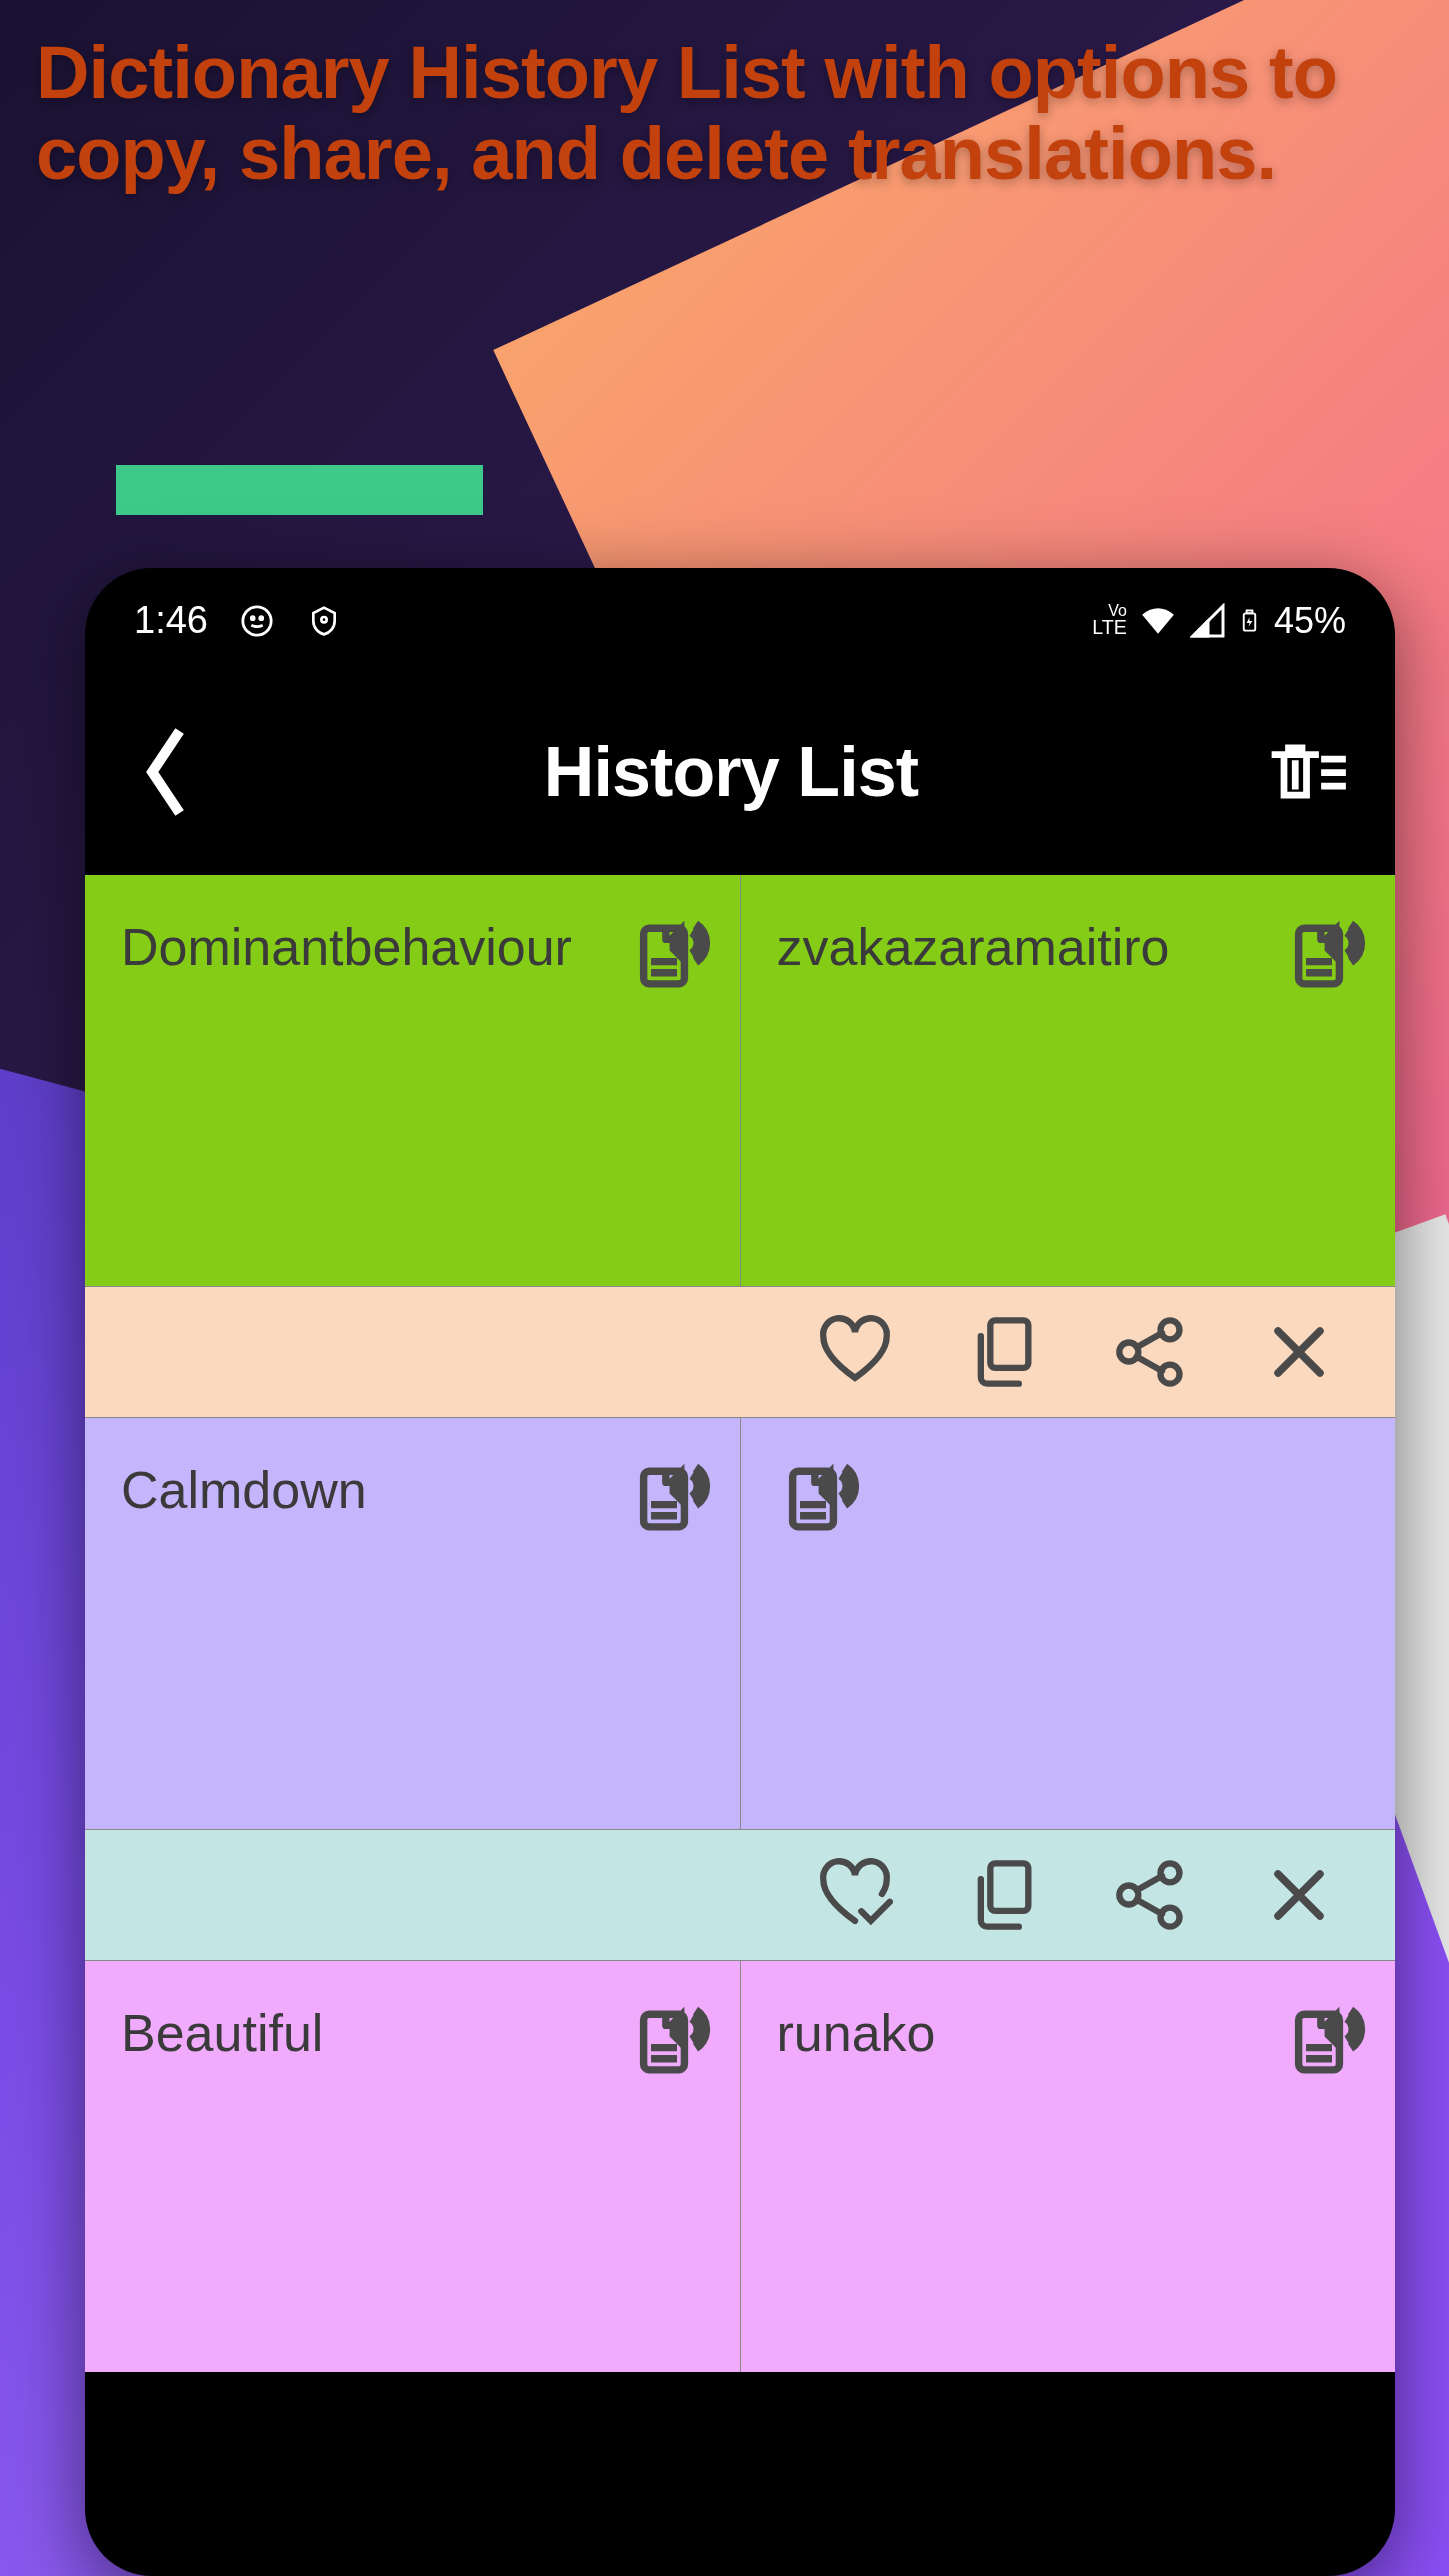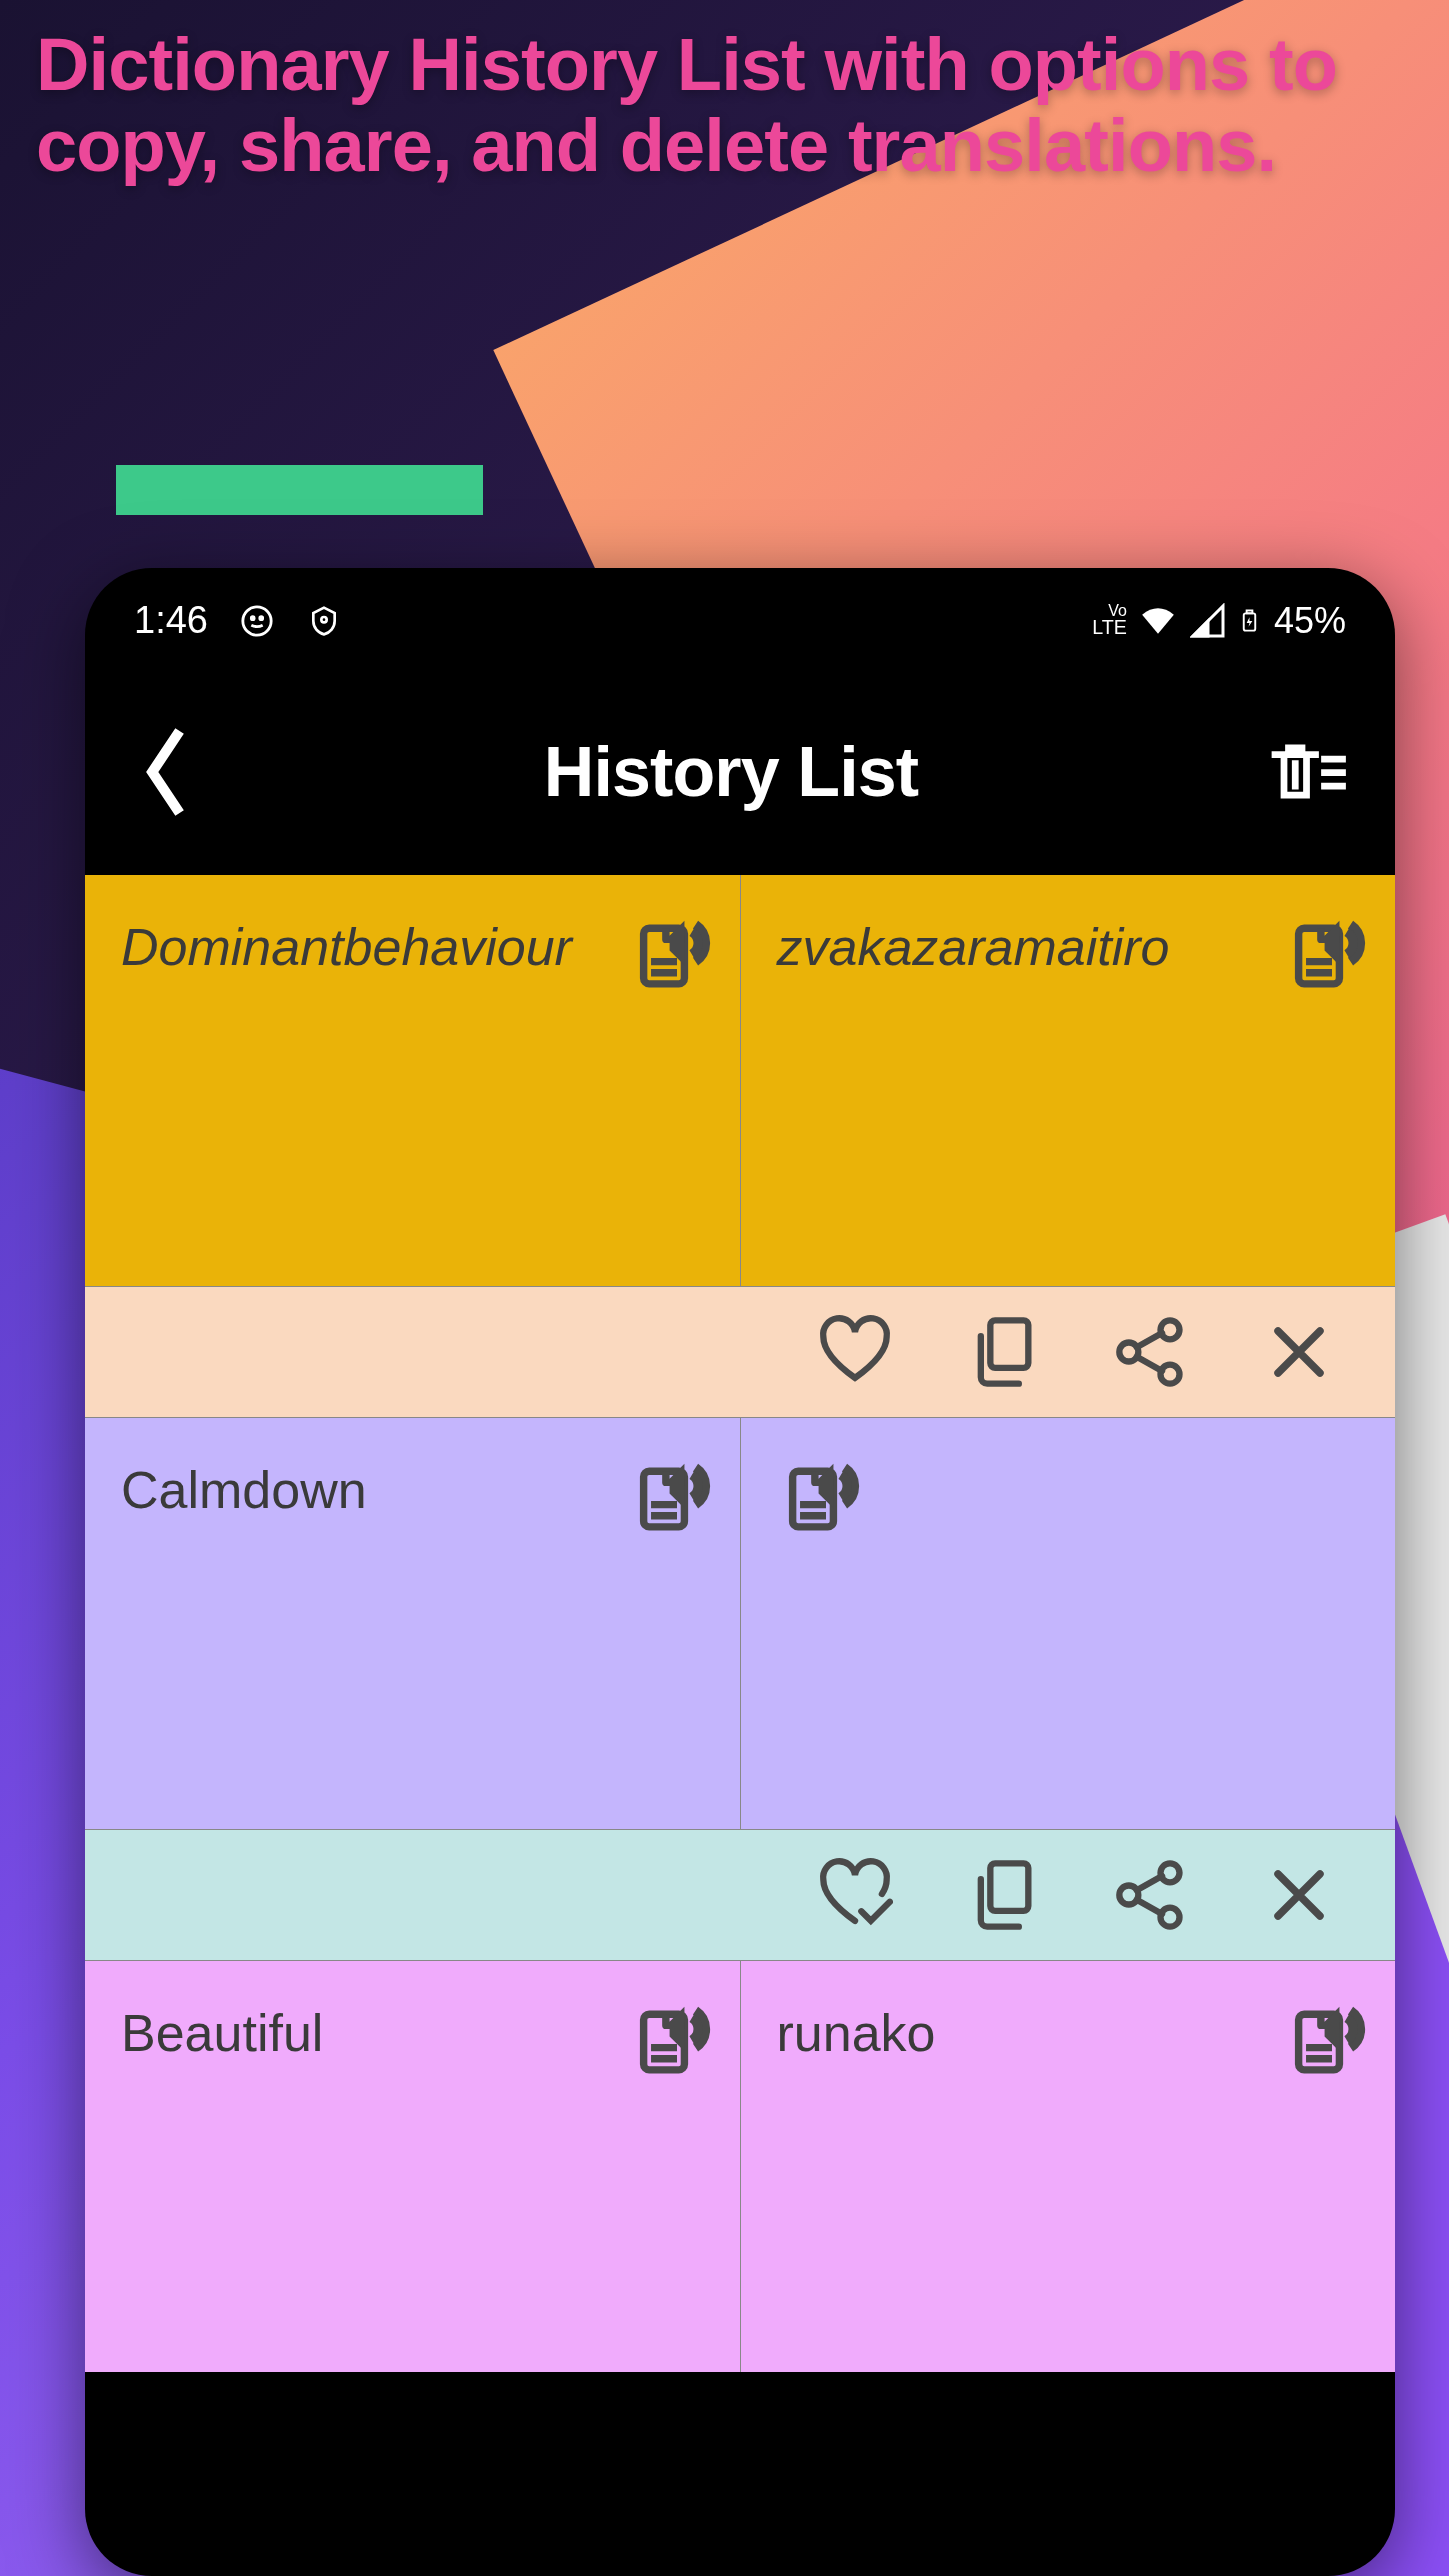--- a/index.html
+++ b/index.html
@@ -53,24 +53,24 @@
   position: absolute;
   bottom: -89px;
   right: -89px;
   width: 626px;
   height: 805px;
   background: #8b4ff5;
   transform: rotate(-20deg);
 }
 .promo-text {
   position: absolute;
-  top: 24px;
+  top: 32px;
   left: 36px;
   right: 36px;
-  color: #ec4899;
+  color: #c2410c;
   font-size: 74px;
   font-weight: 800;
   line-height: 1.1;
   letter-spacing: -0.9px;
   text-shadow: 0 2.7px 10.7px rgba(0,0,0,0.3);
 }
 .green-bar {
   position: absolute;
   top: 465px;
   left: 116px;
@@ -158,21 +158,21 @@
   justify-content: flex-end;
   align-items: center;
   gap: 72px;
   padding: 27px 58px 27px 27px;
   border-top: 1.8px solid #888;
 }
 .action-icon {
   width: 76px; height: 76px;
   display: flex; align-items: center; justify-content: center;
 }
-.bg-peach { background: #eab308; font-style: italic; }
+.bg-peach { background: #84cc16; }
 .bg-peach-light { background: #fad9bf; }
 .bg-blue { background: #c4b5fd; }
 .bg-blue-light { background: #c3e6e5; }
 .bg-lavender { background: #f0abfc; }
 svg { display: block; }
 </style>
 </head>
 <body>
 
 <div class="bg-layer">

